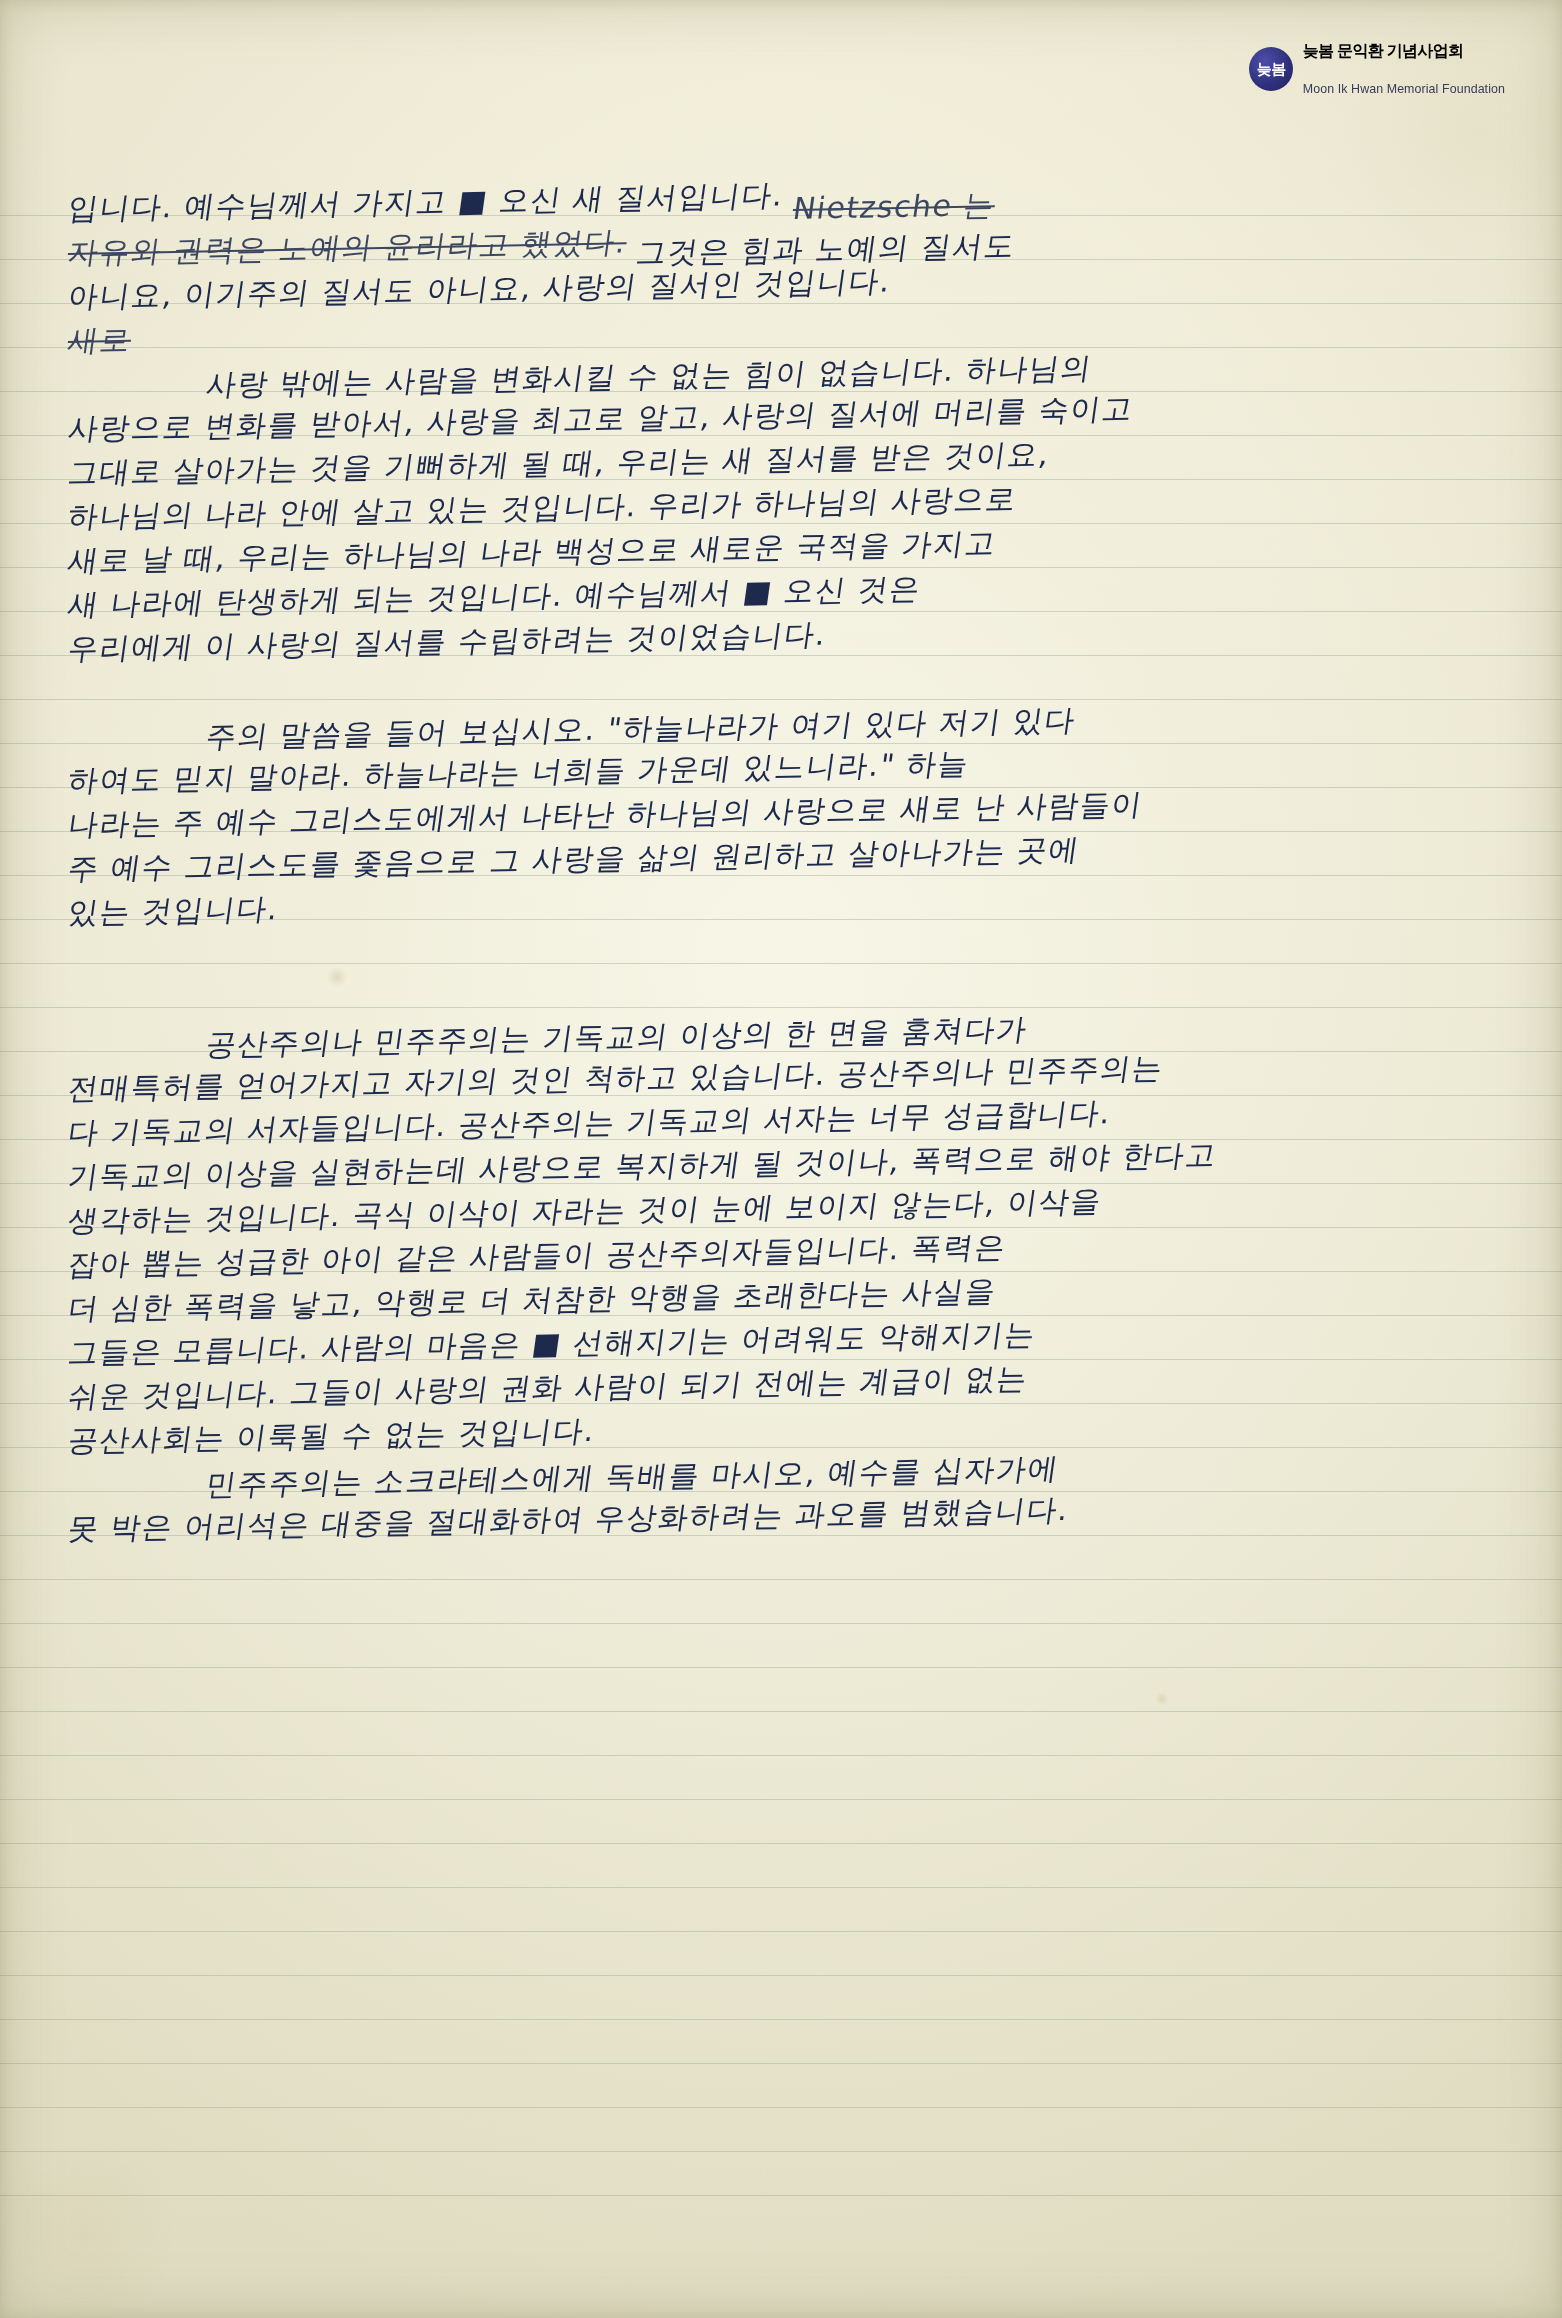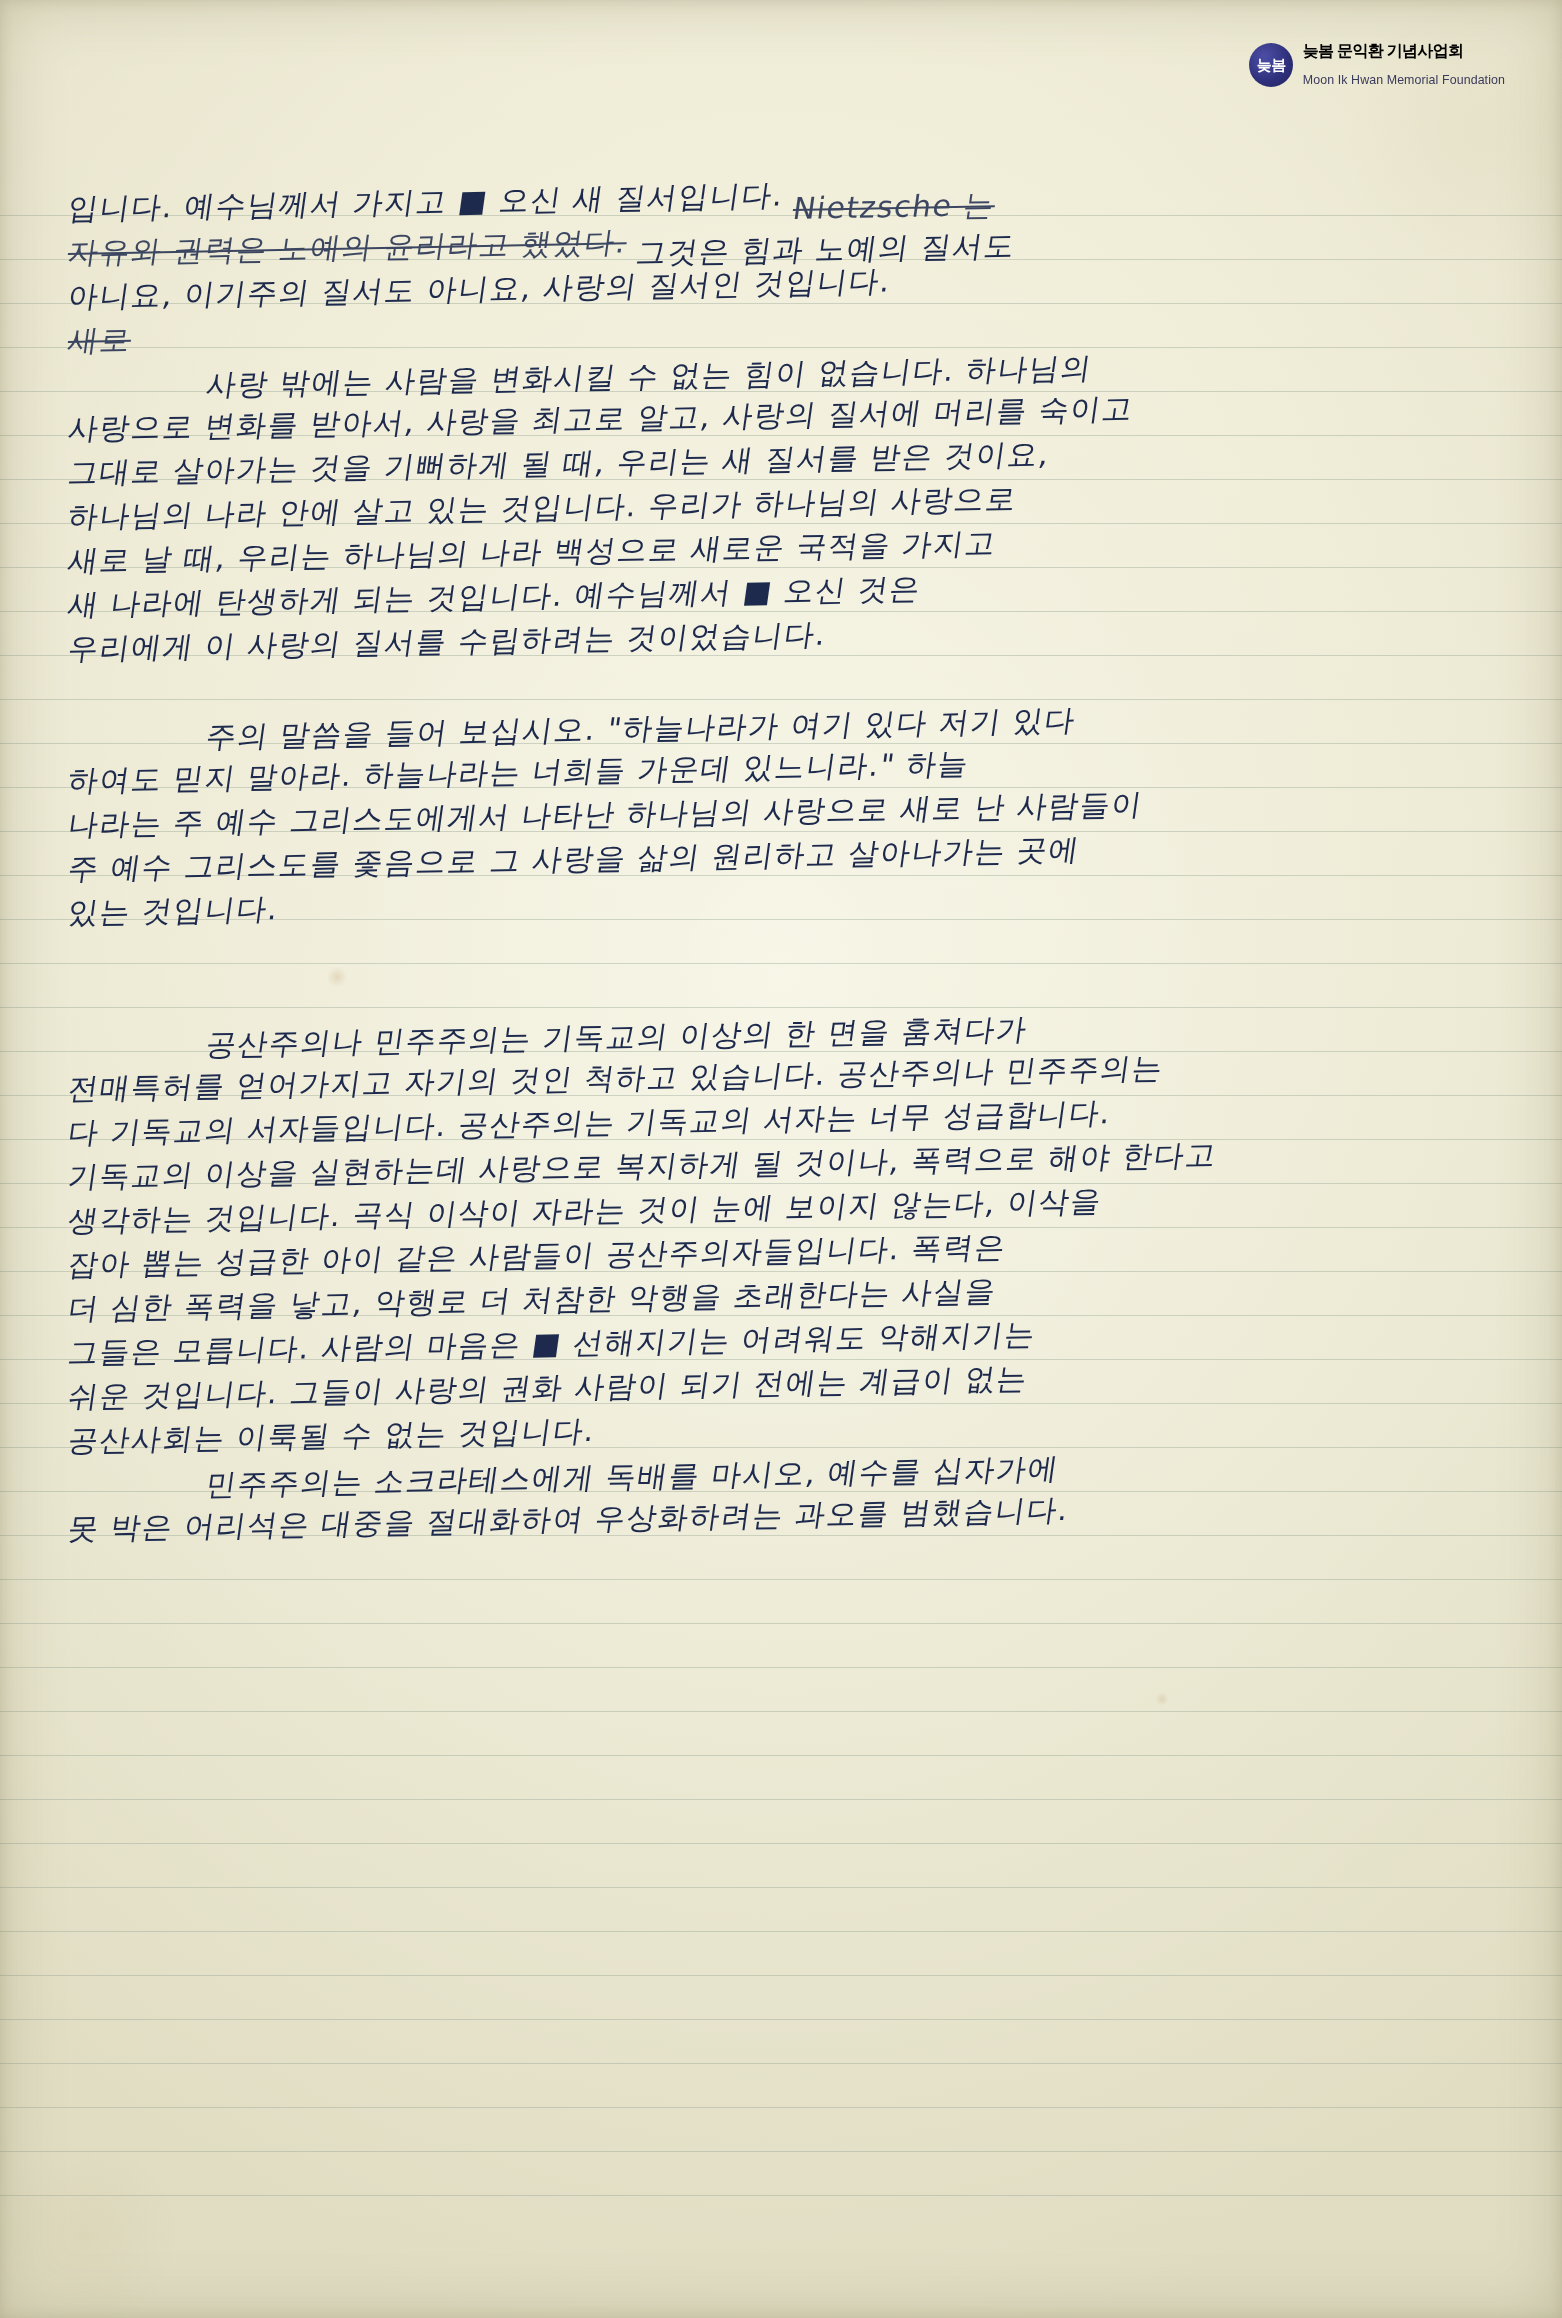--- a/index.html
+++ b/index.html
@@ -116,21 +116,21 @@
   .logo-right .txt .kr {
     font-size: 16px;
     font-weight: bold;
     color: #000000;
     letter-spacing: -0.7px;
     line-height: 1.05;
   }
   .logo-right .txt .en {
     font-size: 12.4px;
     color: #3a3a5c;
-    margin-top: 13px;
+    margin-top: 22px;
     letter-spacing: 0.1px;
   }
 
   
   .manuscript {
     position: absolute;
     left: 65px;
     top: 187px;
     width: 1438px;
   }

